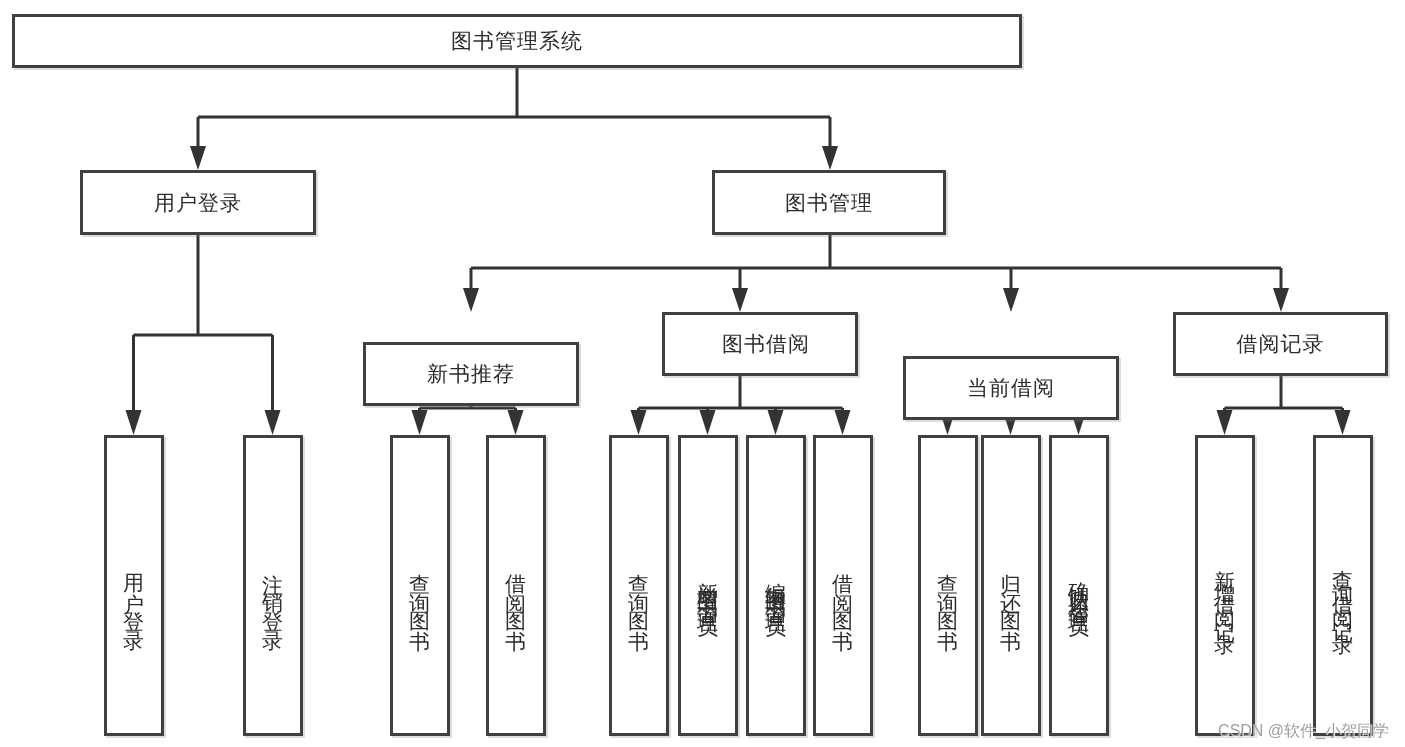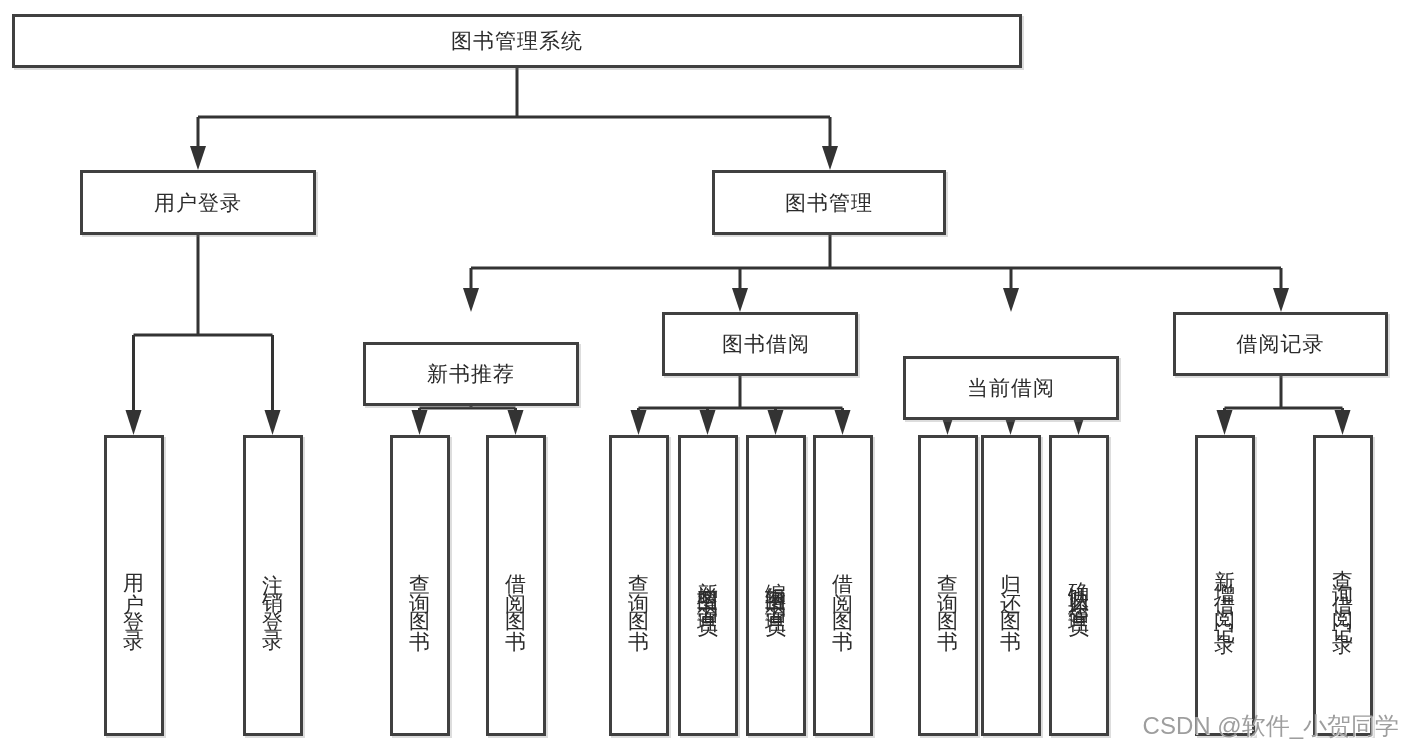--- a/index.html
+++ b/index.html
@@ -44,23 +44,23 @@
     text-orientation: mixed;
     font-size: 21px;
     line-height: 1;
     white-space: nowrap;
   }
   .sp-wide  { letter-spacing: 19px; transform: translateY(9px); }
   .sp-mid   { letter-spacing: 13px; transform: translateY(6px); }
   .sp-tight { letter-spacing: 5px;  transform: translateY(2px); }
   .watermark {
     position: absolute;
-    right: 6px;
+    right: 16px;
     bottom: 5px;
-    font-size: 24px;
+    font-size: 16px;
     color: #9e9e9e;
     text-shadow: 1px 1px 0 rgba(255,255,255,0.8);
     z-index: 3;
     white-space: nowrap;
     margin-top: 16px;
   }
 </style>
 </head>
 <body>
 

